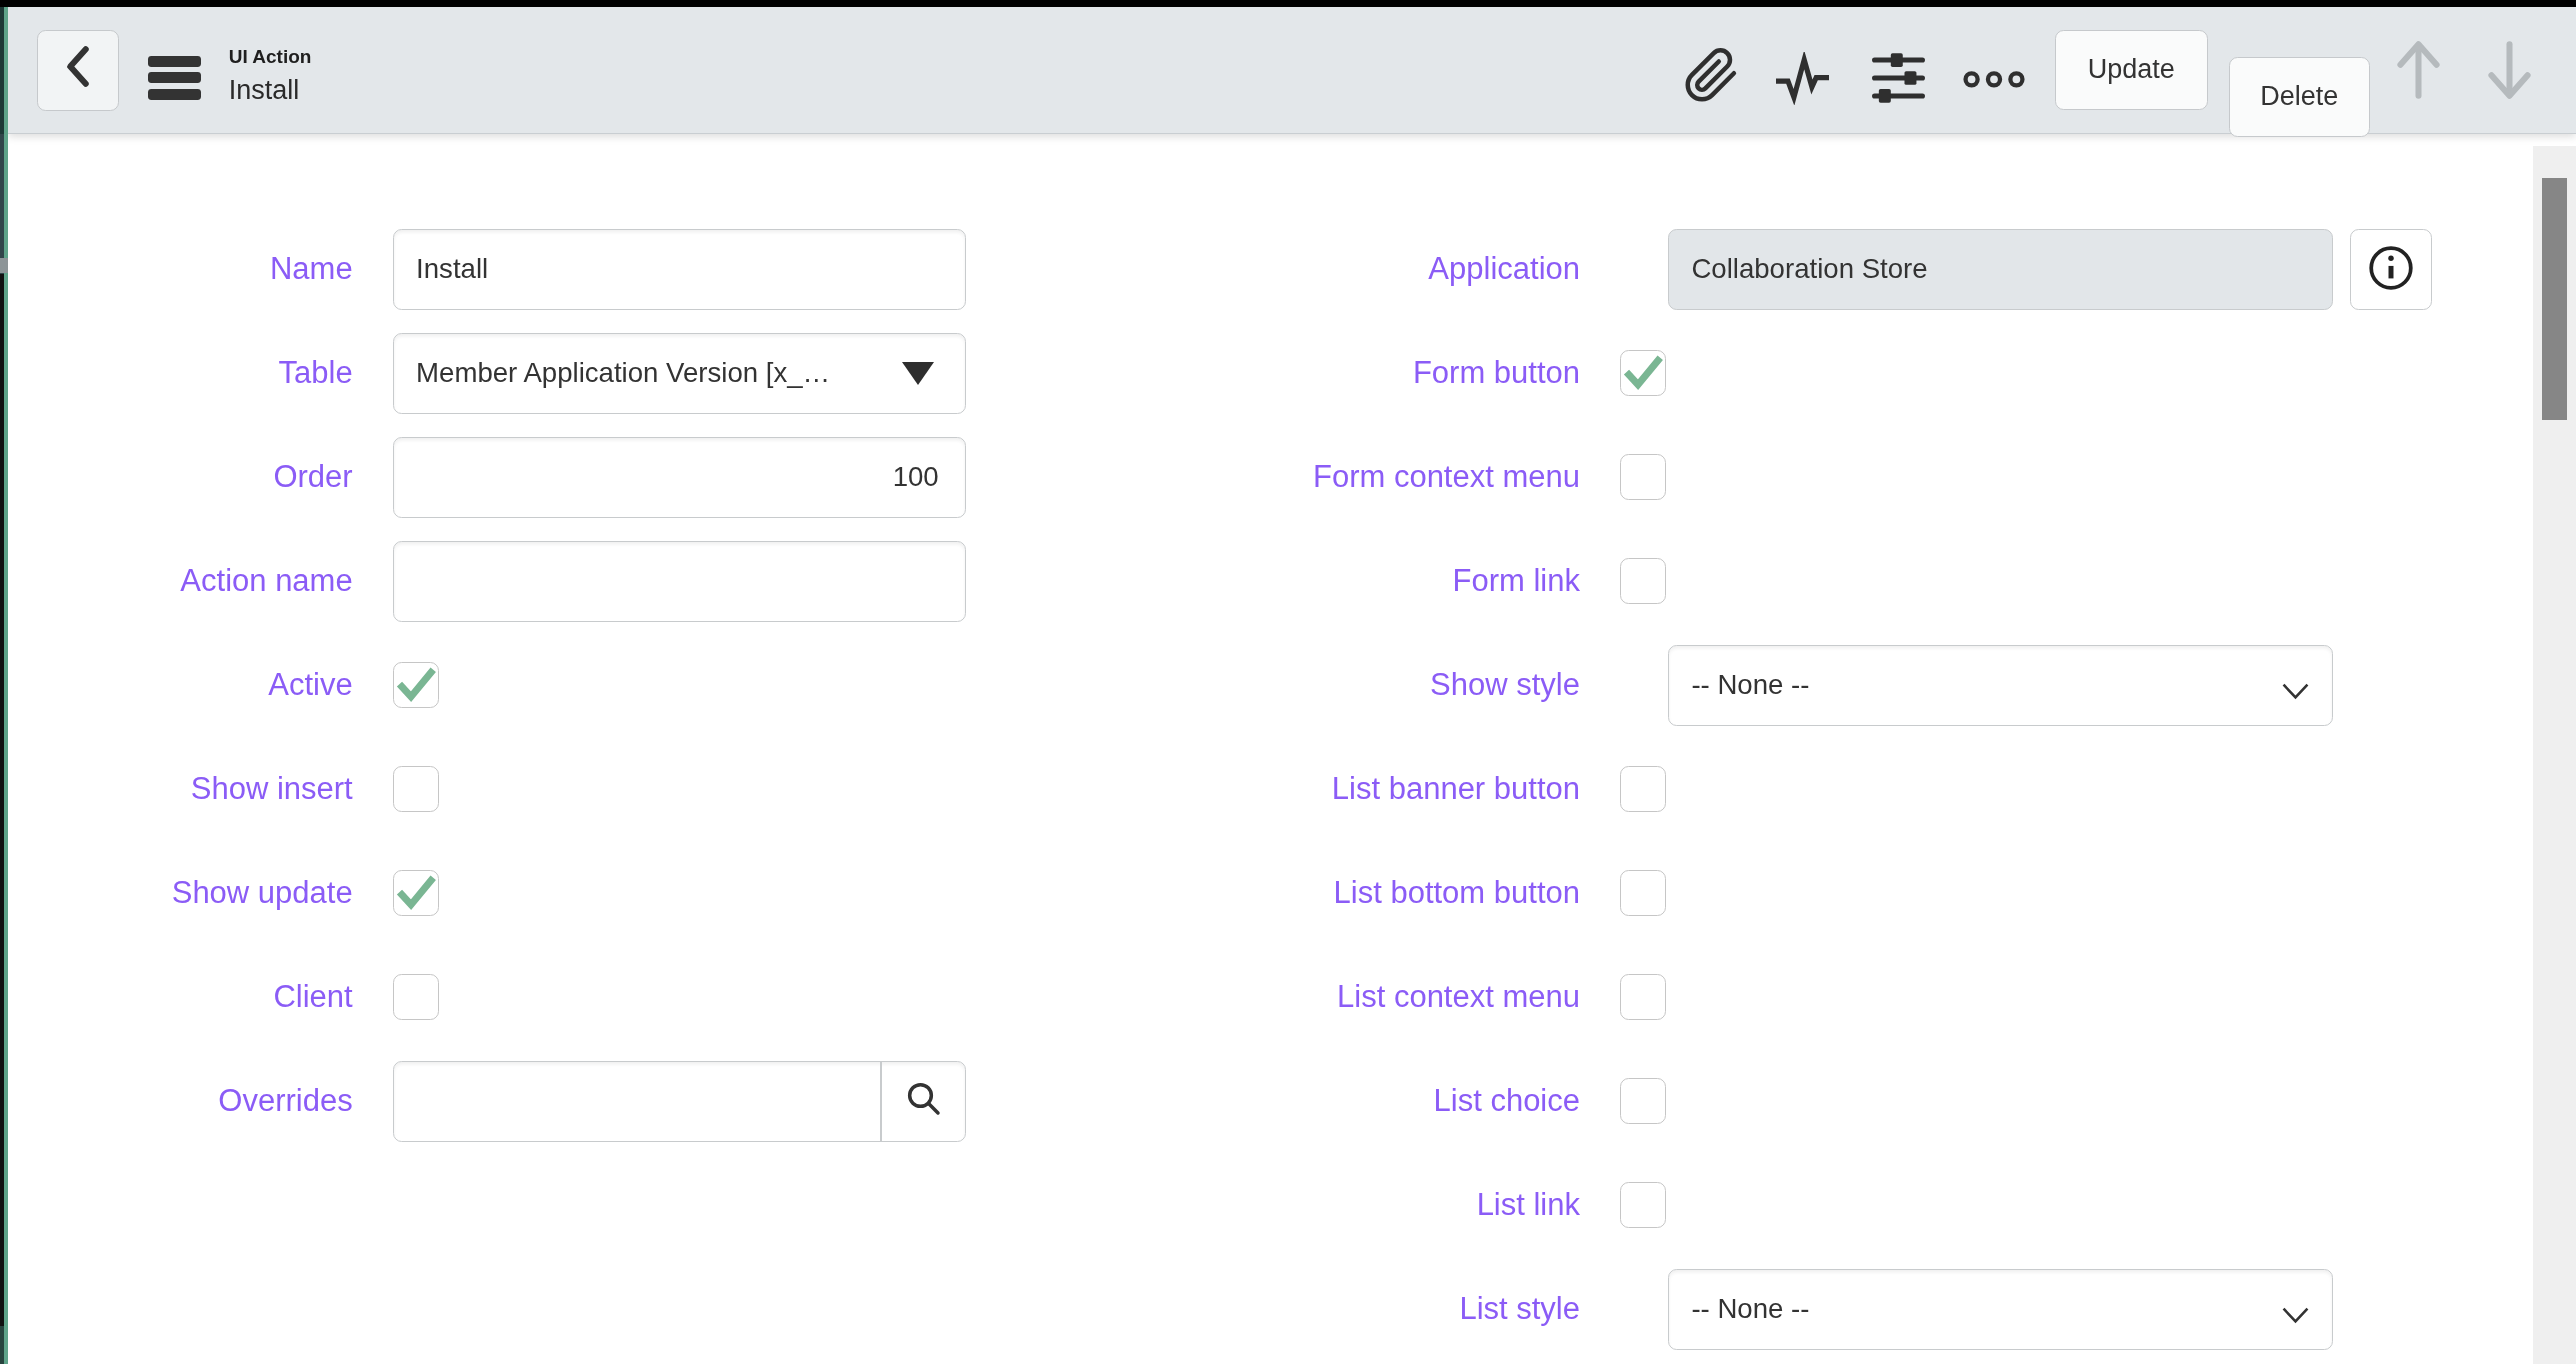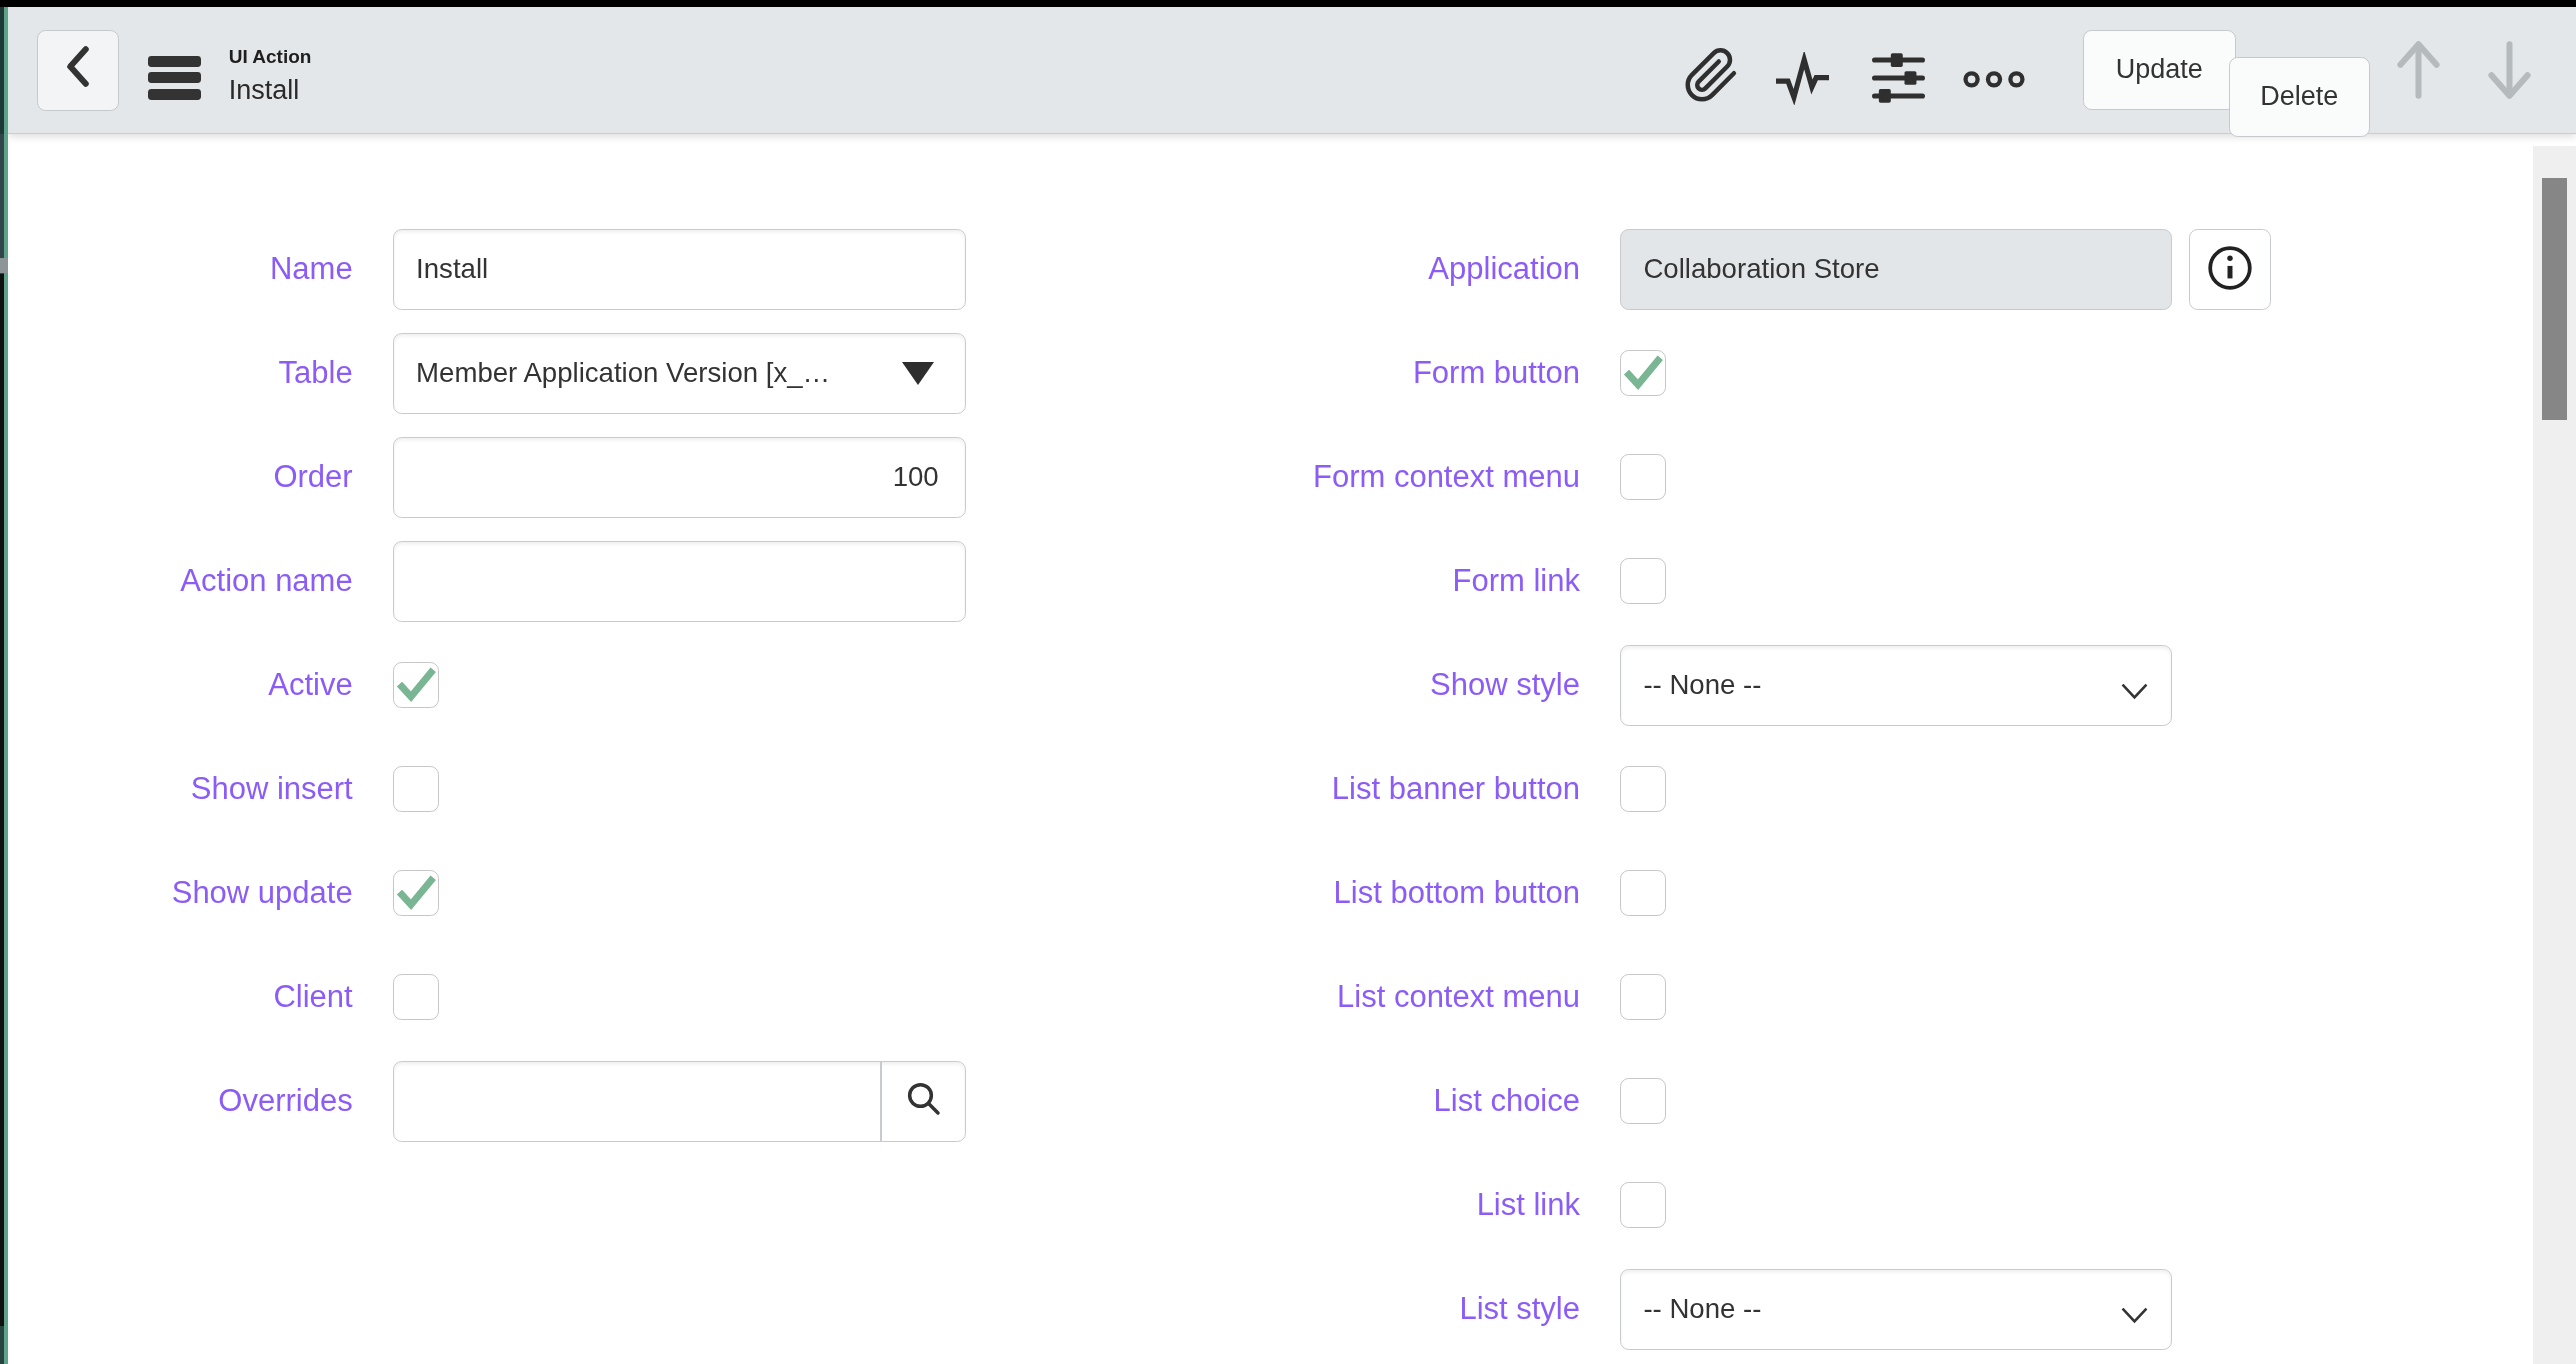--- a/index.html
+++ b/index.html
@@ -28,39 +28,39 @@
     background:#fafbfb; border:1.7px solid #c6c9cc; border-radius:8.6px;
     font-size:27px; color:#333; cursor:pointer;
   }
   .back-btn { left:29px; top:23px; width:82px; height:81px; background:#f2f4f5; }
   .burger { position:absolute; left:140px; top:49px; width:53px; height:44px; display:flex; flex-direction:column; justify-content:space-between; cursor:pointer; }
   .burger span { display:block; width:53px; height:11.2px; border-radius:3.4px; background:#333; }
   .titleblock { position:absolute; left:221px; top:33px; }
   .titleblock .t1 { font-size:19px; font-weight:bold; color:#1f1f1f; line-height:34px; }
   .titleblock .t2 { font-size:27px; color:#2a2a2a; line-height:32px; }
   .hicon { position:absolute; display:flex; align-items:center; justify-content:center; cursor:pointer; }
-  .btn-update { left:2047px; top:23px; width:153px; height:80px;margin-left:28px; }
+  .btn-update { left:2047px; top:23px; width:153px; height:80px; }
   .btn-delete { left:2221px; top:23px; width:141px; height:80px;margin-top:27px; }
   .nav-arrow { position:absolute; top:33px; width:48px; height:64px; display:flex; align-items:center; justify-content:center; }
   .nav-up { left:2387px; } .nav-down { left:2478px; }
   
   .col { position:absolute; top:217px; z-index:1; }
   .col-left { left:7.7px; }
   .col-right { left:1073px; }
   .row { display:flex; align-items:center; height:104px; }
   .lbl { font-size:31px; color:#8b5cf6; text-align:right; margin-right:40px; }
   .col-left .lbl { width:345px; }
   .col-right .lbl { width:507px; }
   .field {
     height:81px; border:1.7px solid #c8cbcd; border-radius:8.6px; background:#fff;
     box-shadow:inset 0 2.6px 3.4px rgba(0,0,0,0.06);
     display:flex; align-items:center; font-size:27.6px; color:#333; padding:0 22.4px;
     position:relative; overflow:hidden; white-space:nowrap;
   }
-  .w-left { width:573px; } .w-right { width:552px; }
+  .w-left { width:573px; } .w-right { width:665px;margin-left:48px; }
   .num { justify-content:flex-end; padding-right:26px;text-align:right; }
   .readonly { background:#e2e6e9; box-shadow:none; }
   .caret {
     position:absolute; right:31px; top:50%; margin-top:-11.2px;
     width:0; height:0; border-left:16.4px solid transparent; border-right:16.4px solid transparent;
     border-top:23px solid #2e2e2e;
   }
   .chevron { position:absolute; right:22.4px; top:50%; margin-top:-9.5px; }
   .ref { padding:0; }
   .ref .ref-input { flex:1; height:100%; }

